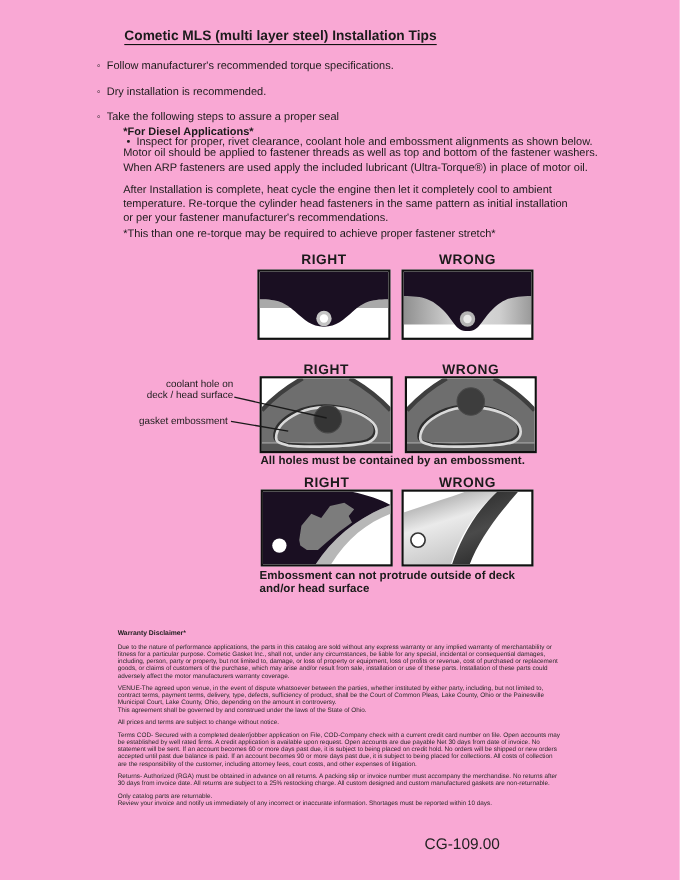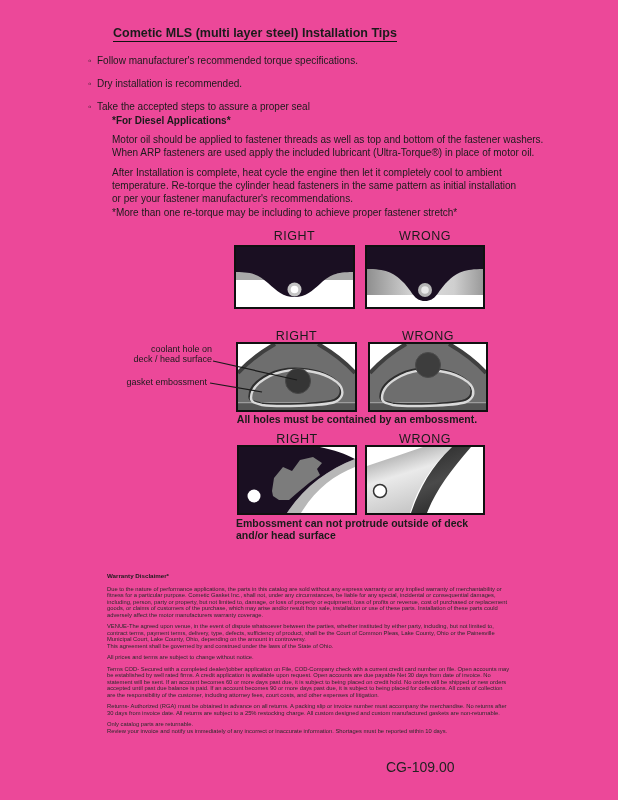--- a/index.html
+++ b/index.html
@@ -1,33 +1,33 @@
 <!DOCTYPE html>
 <html><head>
 <meta charset="utf-8">
 <style>
   html,body{margin:0;padding:0;background:#ffffff;}
   .page{
-    position:relative;width:618px;height:800px;background:#ec4899;overflow:hidden;
+    position:relative;width:618px;height:800px;background:#f9a8d4;overflow:hidden;
     font-family:"Liberation Sans", sans-serif;color:#1b1b1b;
   }
   .abs{position:absolute;}
   .title{
     font-size:12.5px;font-weight:bold;border-bottom:1.6px solid #111;padding-bottom:1px;
     display:inline-block;white-space:nowrap;
   }
   .bullets{font-size:10px;line-height:13px;}
   .bullet{display:flex;white-space:nowrap;margin-top:10px;}
   .bullet .bm{width:9px;flex:0 0 9px;}
   .bullet.lvl1 .bm::before{content:"\25E6";font-size:10px;}
   .bullet.lvl2{margin-left:27px;}
   .bullet.lvl2 .bm::before{content:"\2022";font-size:10px;}
   .h2{font-size:10px;font-weight:bold;}
   .para{font-size:10px;line-height:13px;white-space:pre-line;width:450px;}
-  .dlabel{font-size:12.5px;font-weight:normal;letter-spacing:.5px;text-align:center;}
+  .dlabel{font-size:12.5px;font-weight:bold;letter-spacing:.5px;text-align:center;}
   .panel{box-sizing:border-box;border:2px solid #101010;background:#fff;}
   .panel svg{display:block;}
   .caption{font-size:10.5px;font-weight:bold;line-height:11.5px;white-space:pre-line;}
   .callout{font-size:9px;line-height:10px;text-align:right;white-space:pre-line;}
   .legal{width:404px;font-size:5.8px;line-height:6.5px;color:#2a2a2a;}
   .legal h3{font-size:6.2px;margin:0 0 6px 0;font-weight:bold;color:#1a1a1a;}
   .legal p{margin:0 0 5px 0;white-space:pre-line;}
   .docnum{font-size:14px;color:#222;}
 </style>
 </head>
@@ -43,31 +43,35 @@
     <div class="bullet lvl1">
         <span class="bm"></span>
         <span>Follow manufacturer's recommended torque specifications.</span>
       </div>
     <div class="bullet lvl1">
         <span class="bm"></span>
         <span>Dry installation is recommended.</span>
       </div>
     <div class="bullet lvl1">
         <span class="bm"></span>
-        <span>Take the accepted steps to assure a proper seal</span>
+        <span>Take the following steps to assure a proper seal</span>
+      </div>
+    <div class="bullet lvl2">
+        <span class="bm"></span>
+        <span>Inspect for proper, rivet clearance, coolant hole and embossment alignments as shown below.</span>
       </div>
   </div>
 
   <div class="abs h2" style="left:112px;top:115px;">*For Diesel Applications*</div>
   <div class="abs para" style="left:112px;top:133px;">Motor oil should be applied to fastener threads as well as top and bottom of the fastener washers.
 When ARP fasteners are used apply the included lubricant (Ultra-Torque®) in place of motor oil.</div>
   <div class="abs para" style="left:112px;top:166px;">After Installation is complete, heat cycle the engine then let it completely cool to ambient
 temperature. Re-torque the cylinder head fasteners in the same pattern as initial installation
 or per your fastener manufacturer's recommendations.</div>
-  <div class="abs para" style="left:112px;top:206px;">*More than one re-torque may be including to achieve proper fastener stretch*</div>
+  <div class="abs para" style="left:112px;top:206px;">*This than one re-torque may be required to achieve proper fastener stretch*</div>
 
   <div class="abs dlabel" style="left:234px;top:229px;width:121px;">RIGHT</div>
   <div class="abs dlabel" style="left:365px;top:229px;width:120px;">WRONG</div>
 
   <div class="abs panel" style="left:234px;top:245px;width:121px;height:64px;">
     <svg width="117" height="60" viewBox="0 0 117 60">
       <rect x="0" y="25" width="117" height="8" fill="#a9a9a9"></rect>
       <path d="M0,0 H117 V25 C100,25 94,28 85,36 C76,44 70,50 58.5,50 C47,50 41,44 32,36 C23,28 17,25 0,25 Z" fill="#1a0f22"></path>
       <circle cx="58.5" cy="42.5" r="7" fill="#c4c4c4"></circle>
       <circle cx="58.5" cy="42.5" r="3.8" fill="#ffffff"></circle>

